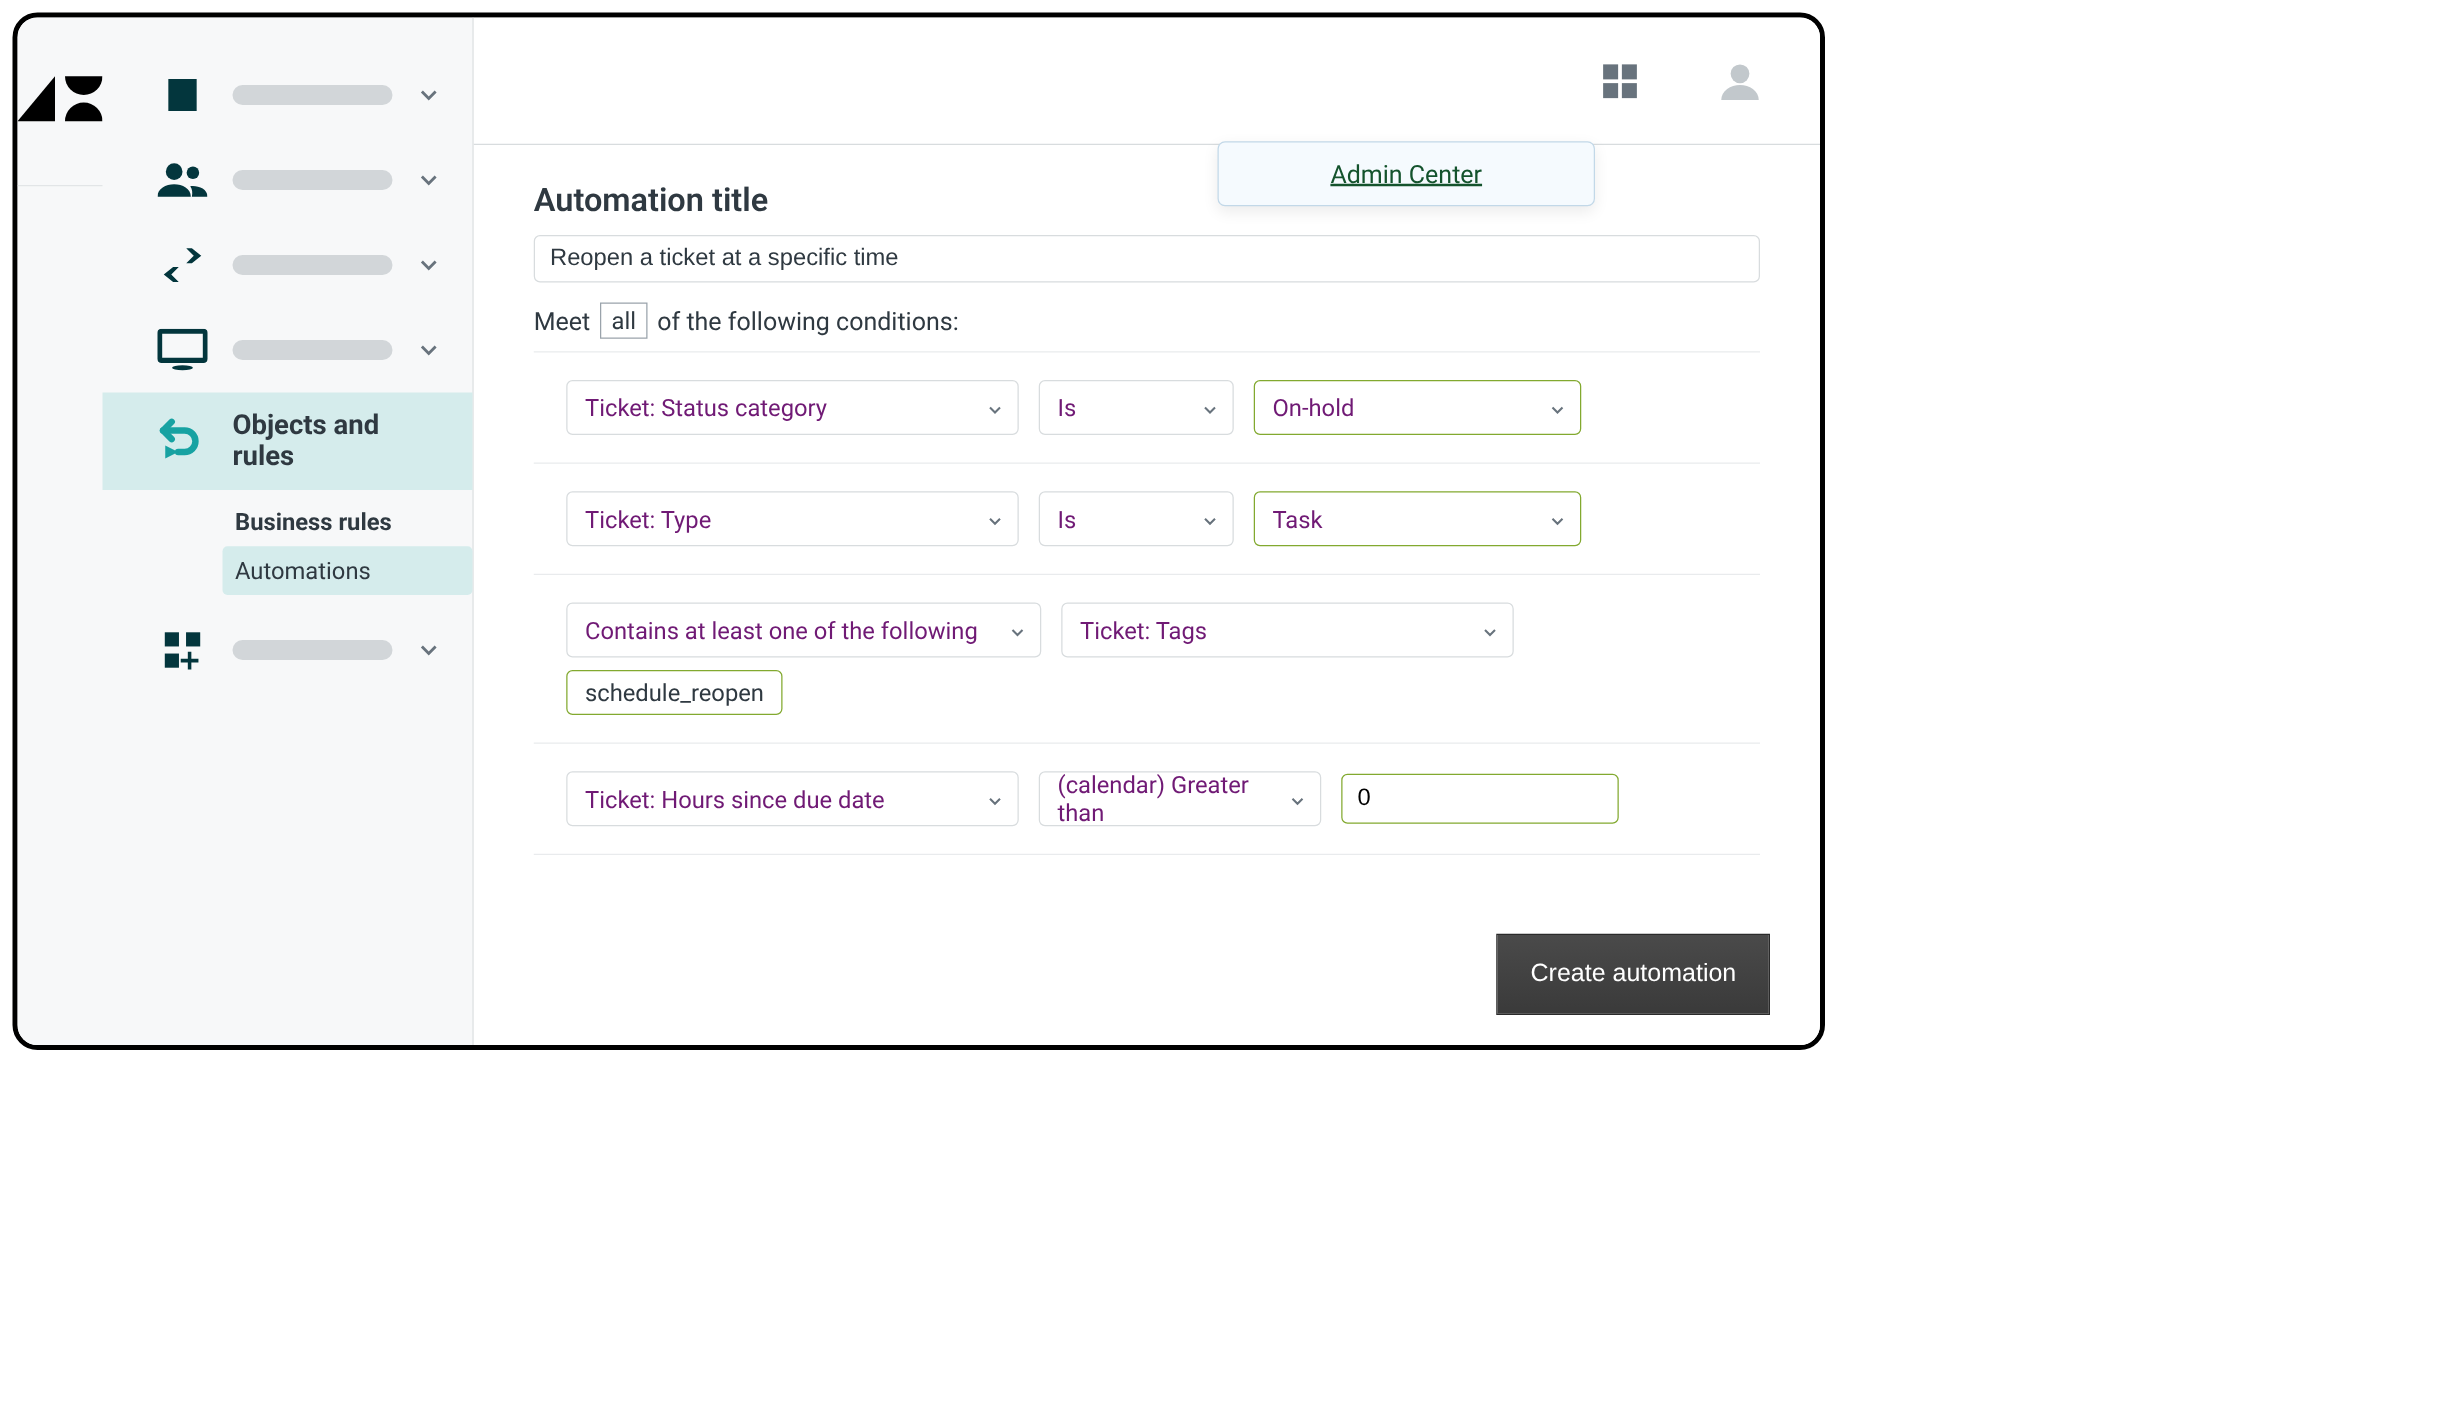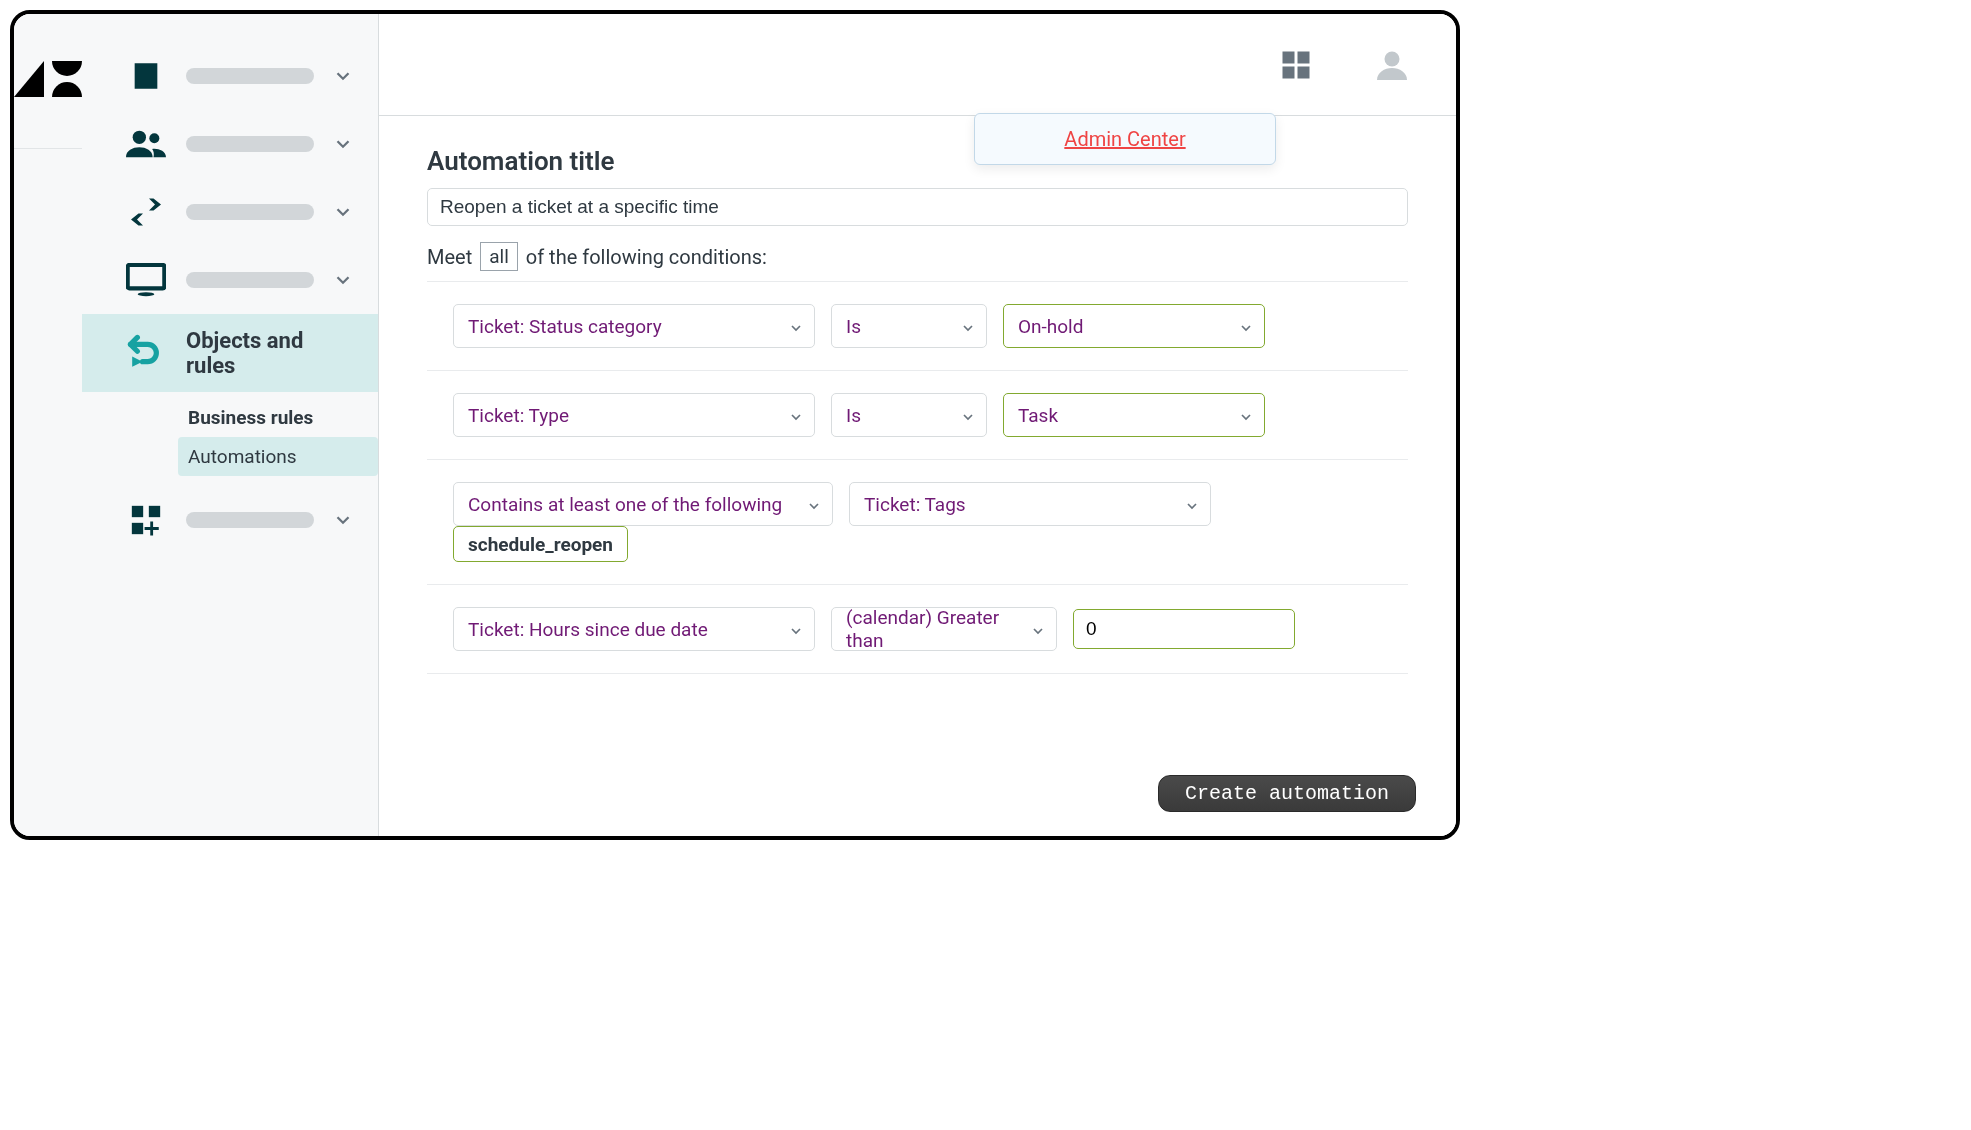--- a/index.html
+++ b/index.html
@@ -126,21 +126,21 @@
     height: 52px;
     background: #f5fafe;
     border: 1px solid #c2d8e8;
     border-radius: 6px;
     display: flex;
     align-items: center;
     justify-content: center;
     box-shadow: 0 4px 12px rgba(0,0,0,0.08);
   }
   .tooltip a {
-    color: #ef4444;
+    color: #14532d;
     font-size: 20px;
     text-decoration: underline;
     font-weight: 400;
   }
   .content {
     flex: 1;
     padding: 30px 48px 20px 48px;
     overflow-y: auto;
   }
   .section-title {
@@ -209,46 +209,45 @@
   .w-op2   { width: 380px; }
   .w-op3   { width: 226px; }
   .tag-pill {
     border: 1.5px solid #82a92f;
     border-radius: 5px;
     height: 36px;
     padding: 0 14px;
     display: flex;
     align-items: center;
     font-size: 19px;
+    margin-top: 10px;
     margin-left: 26px;
     width: fit-content;
-    font-weight: bold;
   }
   .num-input {
     width: 222px;
     height: 40px;
     border: 1.5px solid #82a92f;
     border-radius: 5px;
     padding: 0 12px;
     font-size: 19px;
   }
   .footer {
     display: flex;
     justify-content: flex-end;
     padding: 10px 40px 24px 0;
   }
   .create-btn {
     background: linear-gradient(#4a4a4a,#3a3a3a);
     color: #fff;
     border: 1px solid #2a2a2a;
-    border-radius: 12px;
-    padding: 6px 26px;
+    border-radius: 0;
+    padding: 20px 26px;
     font-size: 20px;
     cursor: pointer;
-    font-family: Liberation Mono, monospace;
   }
   .tag-row {
     border-top: 1px solid #e9ebed;
     padding: 22px 0 22px 0;
   }
   .tag-row-top {
     display:flex;gap:16px;align-items:center;padding-left:26px;
   }
 </style>
 </head>

